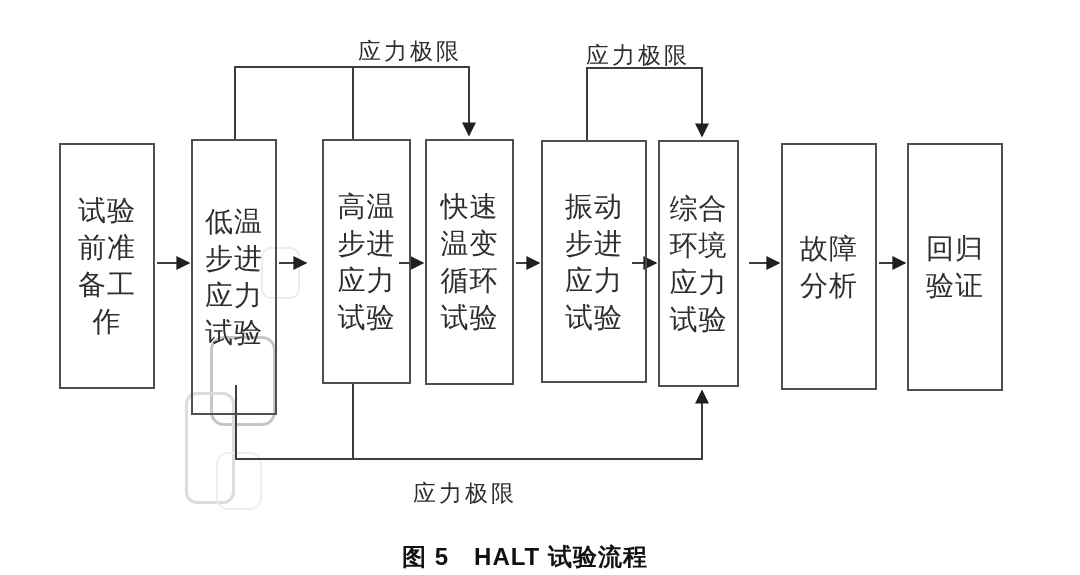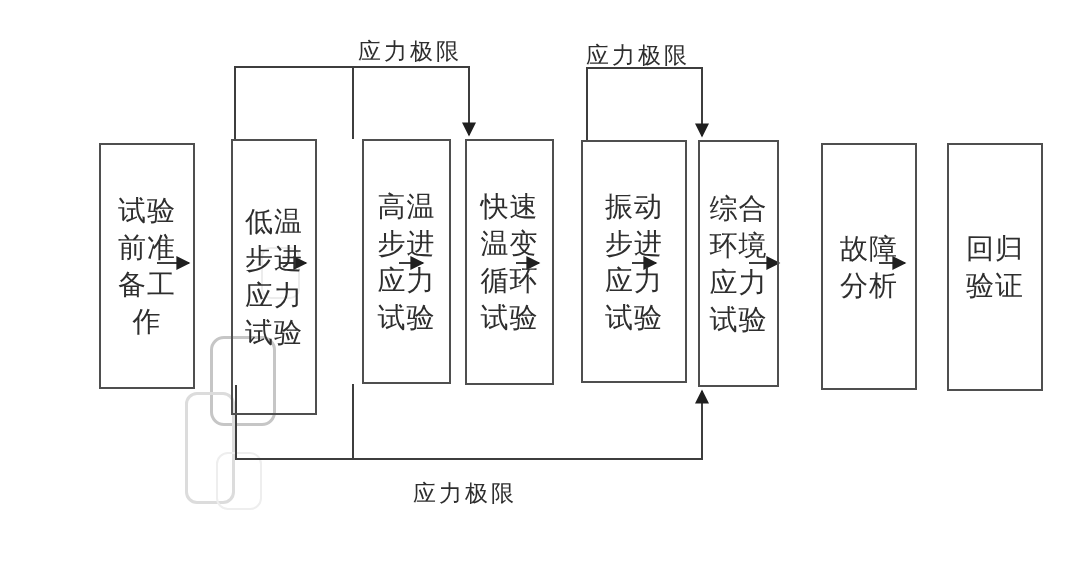--- a/index.html
+++ b/index.html
@@ -29,21 +29,20 @@
     background: transparent;
     display: flex;
     align-items: center;
     justify-content: center;
     text-align: center;
     white-space: pre-line;
     font-size: 28px;
     line-height: 37px;
     color: #2e2e2e;
     letter-spacing: 1px;
-    margin-left: 40px;
   }
   .stress-label {
     position: absolute;
     z-index: 3;
     font-size: 23px;
     color: #2e2e2e;
     letter-spacing: 3px;
     white-space: nowrap;
   }
   .caption {
@@ -131,14 +130,15 @@
 试验</div>
   <div class="flow-box" style="left:907px; top:143px; width:96px; height:248px;">回归
 验证</div>
   <div class="flow-box" style="left:781px; top:143px; width:96px; height:247px;">故障
 分析</div>
 
   <div class="stress-label" style="left:358px; top:36px;">应力极限</div>
   <div class="stress-label" style="left:586px; top:40px;">应力极限</div>
   <div class="stress-label" style="left:413px; top:478px;">应力极限</div>
 
+  <div class="caption">图 5　HALT 试验流程</div>
 
 </div>
 
 </body></html>

